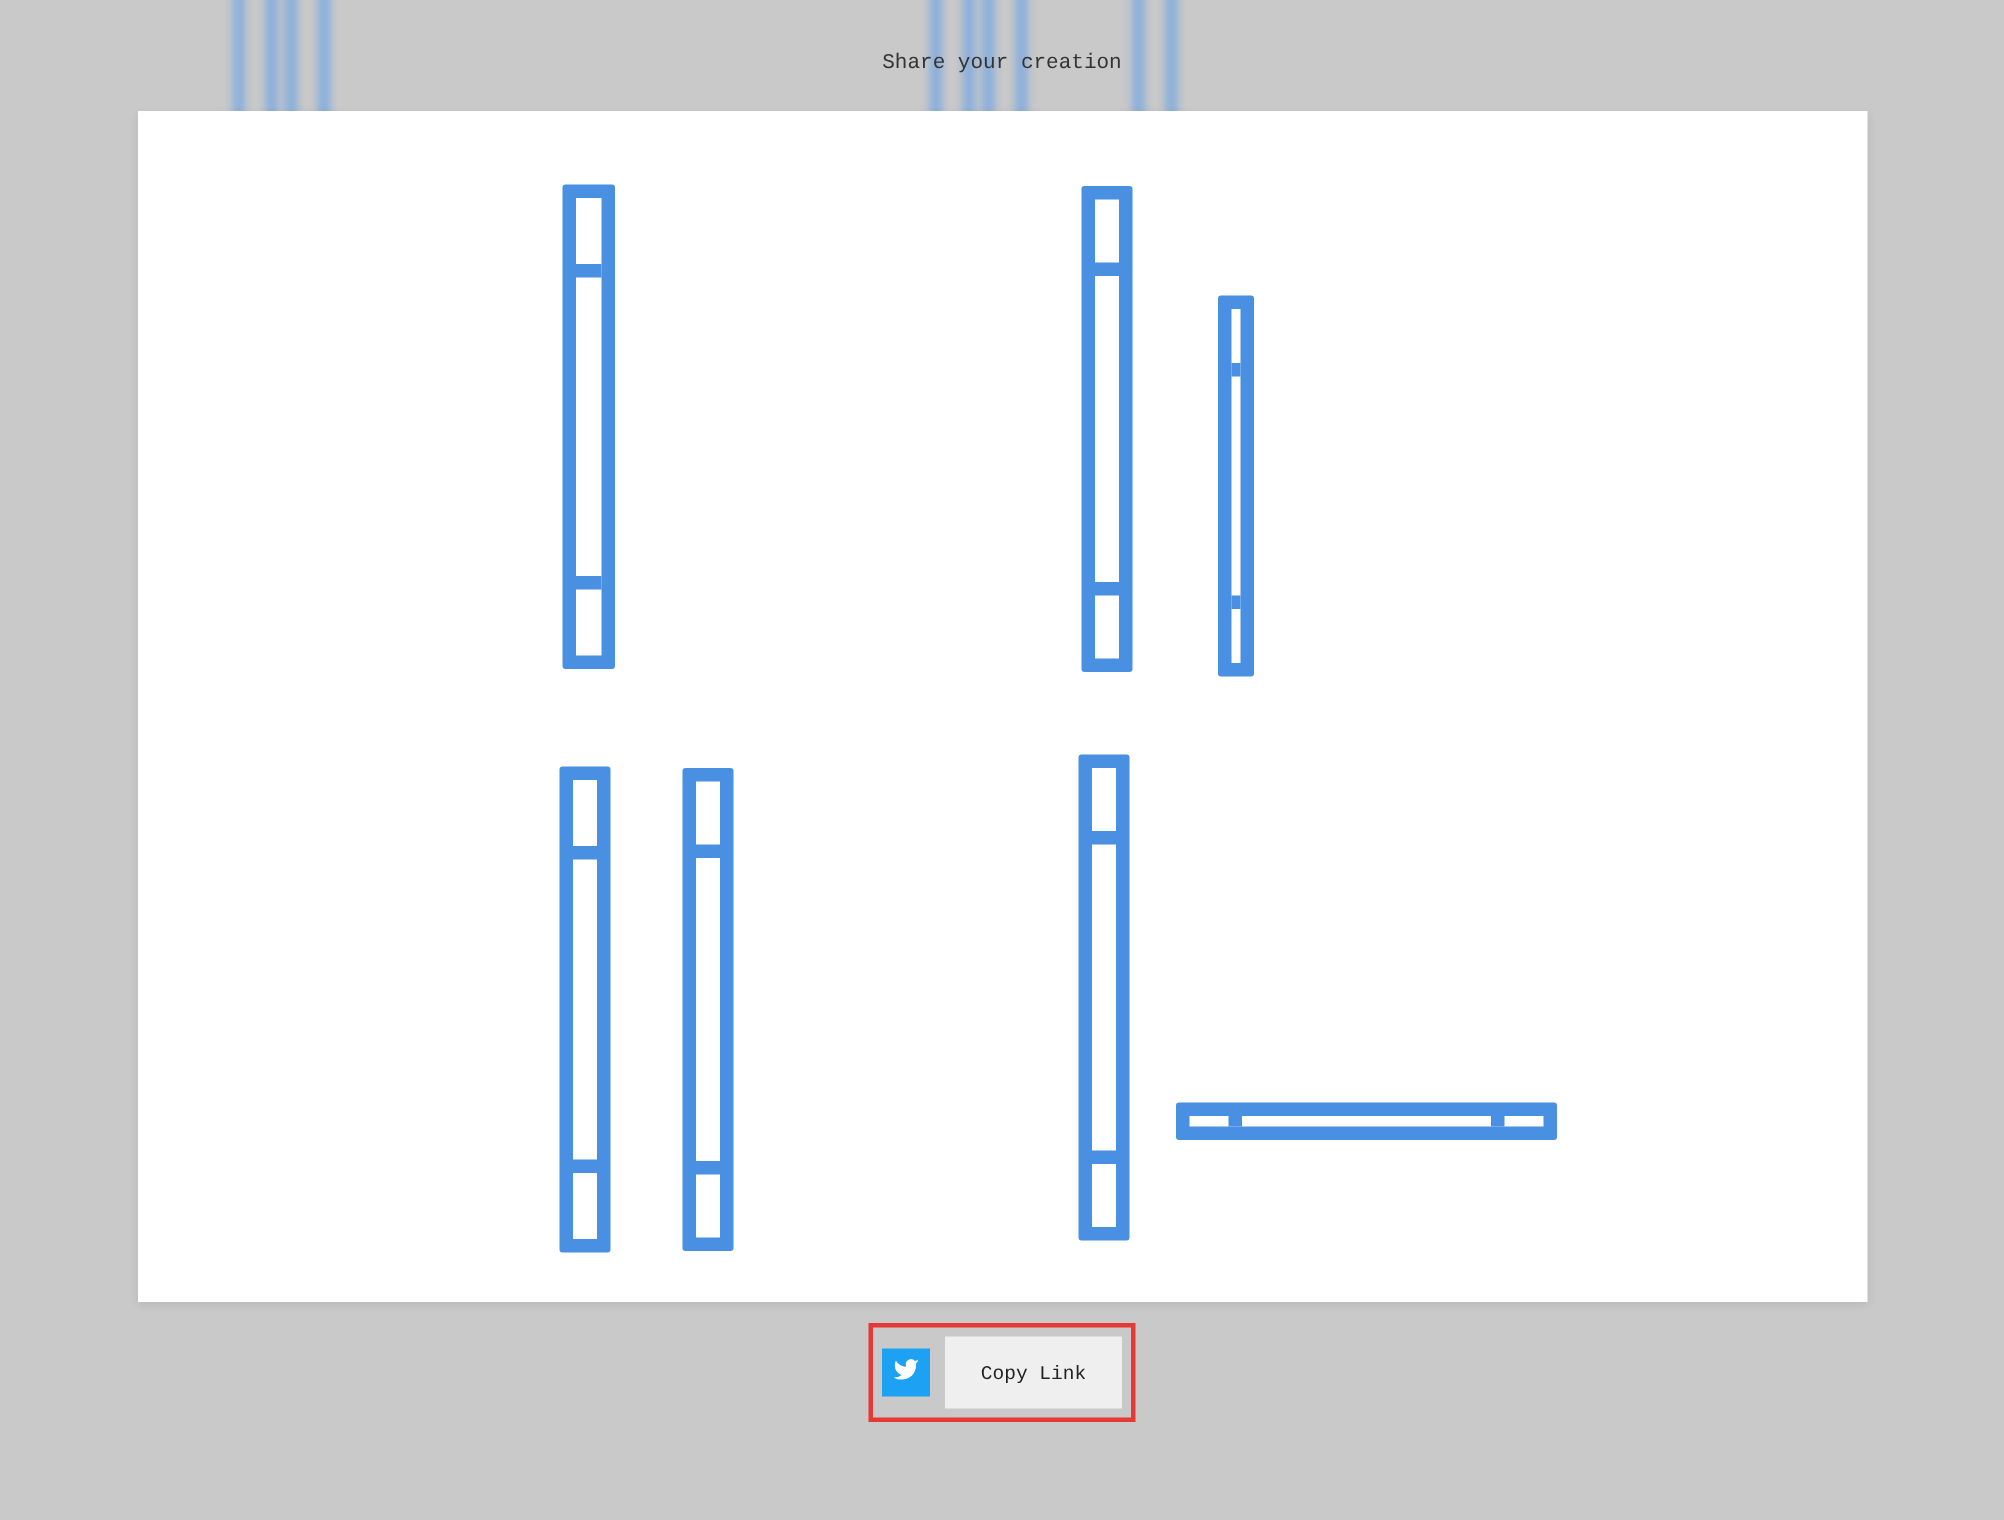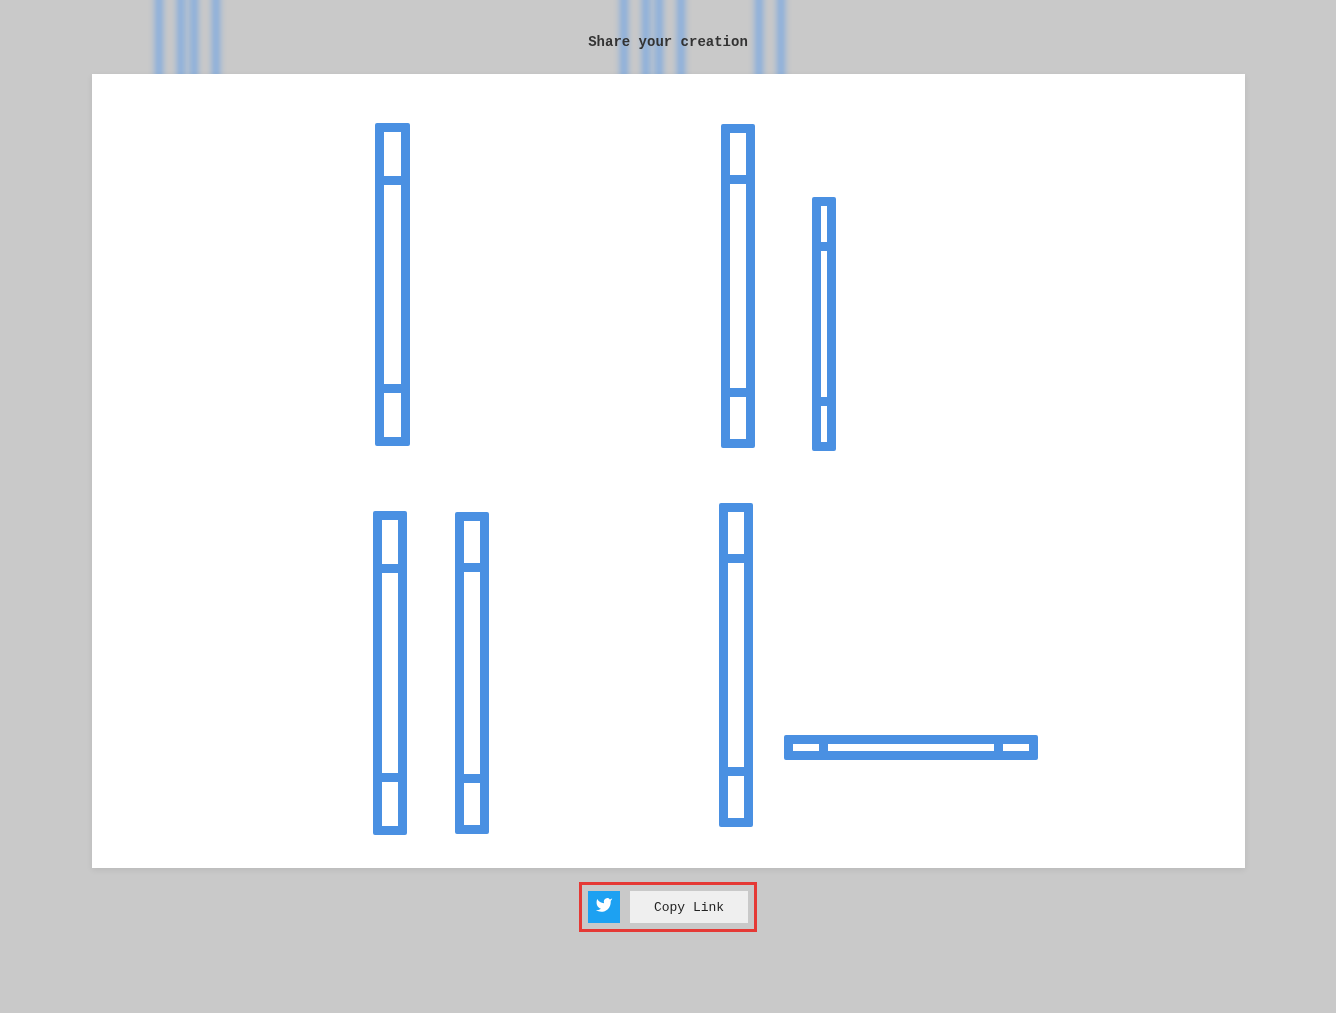--- a/index.html
+++ b/index.html
@@ -33,21 +33,20 @@
       display: flex;
       flex-direction: column;
       align-items: center;
       padding-top: 34px;
     }
     .modal-title {
       font-size: 14px;
       color: #333;
       margin-bottom: 24px;
       font-family: "Courier New", Courier, monospace;
-      font-weight: bold;
     }
     .canvas-panel {
       width: 1153px;
       height: 794px;
       background: #ffffff;
       box-shadow: 0 2px 6px rgba(0,0,0,0.08);
       position: relative;
     }
     .bar {
       position: absolute;
@@ -72,21 +71,21 @@
       align-items: center;
       justify-content: center;
       cursor: pointer;
     }
     .twitter-btn svg {
       width: 18px;
       height: 18px;
       fill: #ffffff;
     }
     .copy-link-btn {
-      height: 32px;
+      height: 48px;
       padding: 0 22px;
       background: #efefef;
       border: none;
       font-family: "Courier New", Courier, monospace;
       font-size: 13px;
       color: #222;
       cursor: pointer;
       min-width: 118px;
     }
     .segment {

